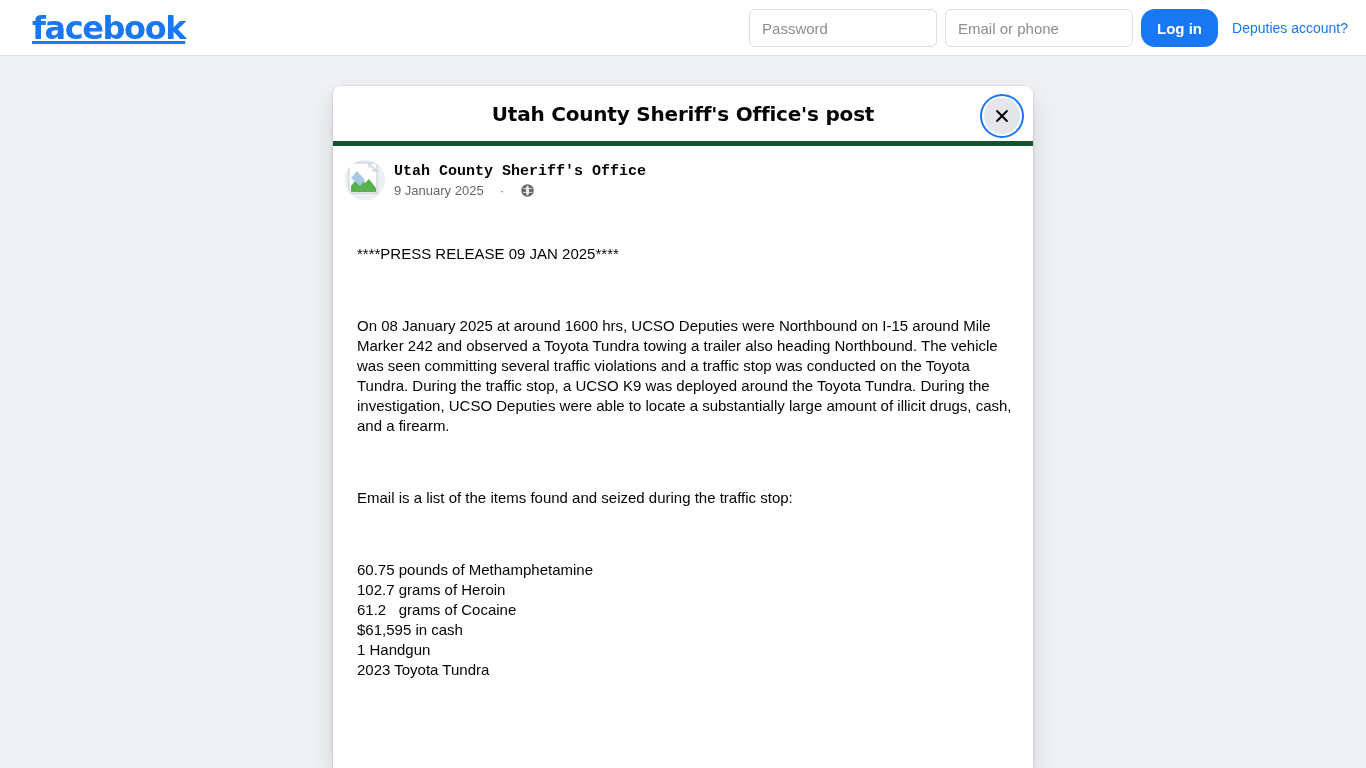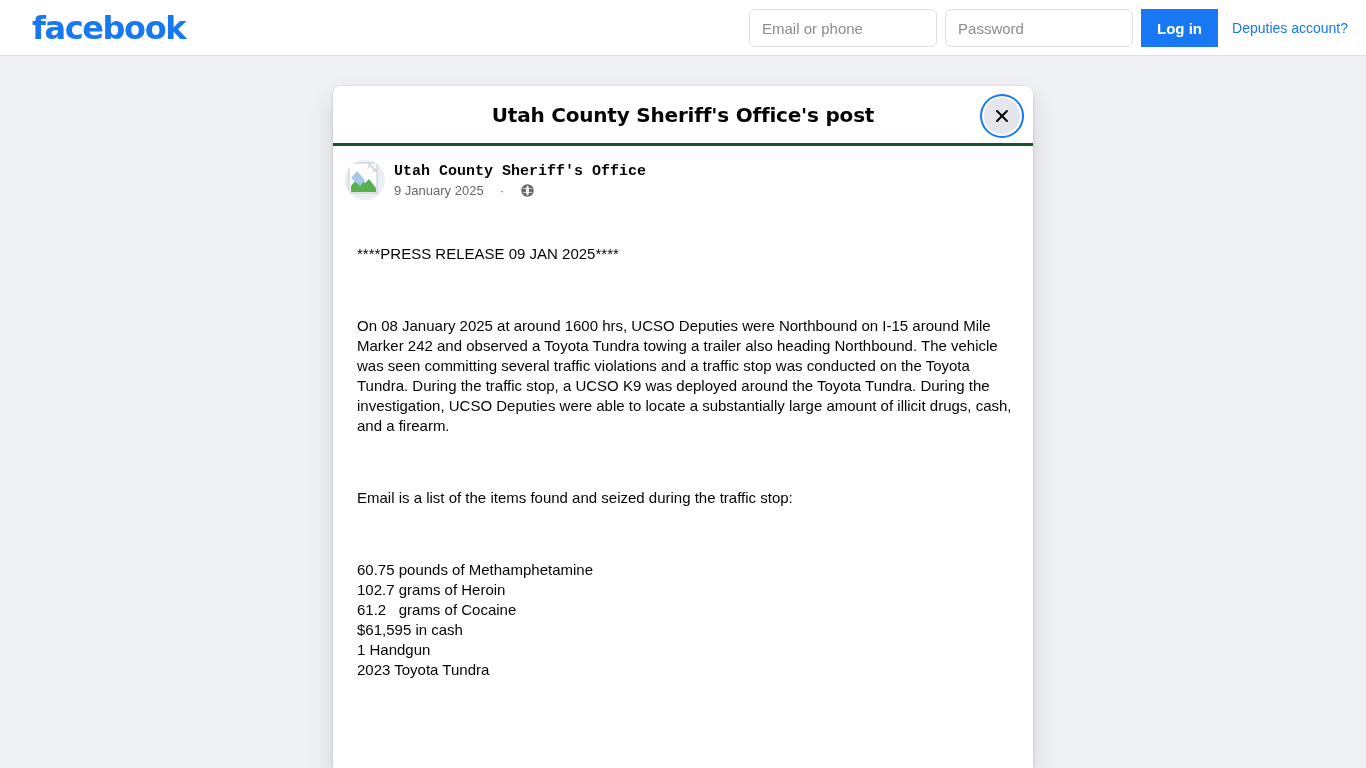--- a/index.html
+++ b/index.html
@@ -27,20 +27,21 @@
     position: absolute;
     left: 32px;
     top: 11px;
     font-size: 32px;
     font-weight: 700;
     color: #1877f2;
     letter-spacing: -1.4px;
     line-height: 34px;
     font-family: "DejaVu Sans", sans-serif;
     cursor: pointer;
+    text-decoration: underline;
   }
   .login-form {
     position: absolute;
     right: 8px;
     top: 9px;
     display: flex;
     align-items: center;
     gap: 8px;
   }
   .login-input {
@@ -55,21 +56,21 @@
     background: #fff;
     outline: none;
   }
   .login-input::placeholder { color: #8a8d91; }
   .login-btn {
     height: 38px;
     padding: 0 16px;
     background: #1877f2;
     color: #fff;
     border: none;
-    border-radius: 0;
+    border-radius: 14px;
     font-size: 15px;
     font-weight: 700;
     font-family: "Liberation Sans", sans-serif;
     cursor: pointer;
   }
   .forgot-link {
     color: #1877f2;
     font-size: 14px;
     text-decoration: none;
     margin-left: 6px;
@@ -86,21 +87,21 @@
     width: 700px;
     min-height: 682px;
     background: #ffffff;
     border-radius: 8px 8px 0 0;
     box-shadow: 0 0 0 1px rgba(0,0,0,0.04), 0 12px 28px rgba(0,0,0,0.12), 0 2px 4px rgba(0,0,0,0.08);
     overflow: hidden;
   }
   .dialog-header {
     position: relative;
     height: 60px;
-    border-bottom: 3px solid #14532d;
+    border-bottom: 5px solid #14532d;
     display: flex;
     align-items: center;
     justify-content: center;
   }
   .dialog-title {
     font-size: 20px;
     font-weight: 700;
     color: #050505;
     font-family: "DejaVu Sans", sans-serif;
     letter-spacing: -0.2px;
@@ -175,22 +176,22 @@
   }
   .post-text p:last-child { margin-bottom: 0; }
 </style>
 </head>
 <body>
 
 <div class="topbar">
   <div class="fb-logo">facebook</div>
 
   <div class="login-form">
+    <input class="login-input" type="password" placeholder="Password" style="">
     <input class="login-input" type="text" placeholder="Email or phone" style="">
-    <input class="login-input" type="password" placeholder="Password" style="">
     <button class="login-btn">Log in</button>
     <a class="forgot-link" href="#">Deputies account?</a>
   </div>
 </div>
 
 <div class="dialog">
 
   <div class="dialog-header">
     <div class="dialog-title">Utah County Sheriff's Office's post</div>
     <button class="close-btn">

